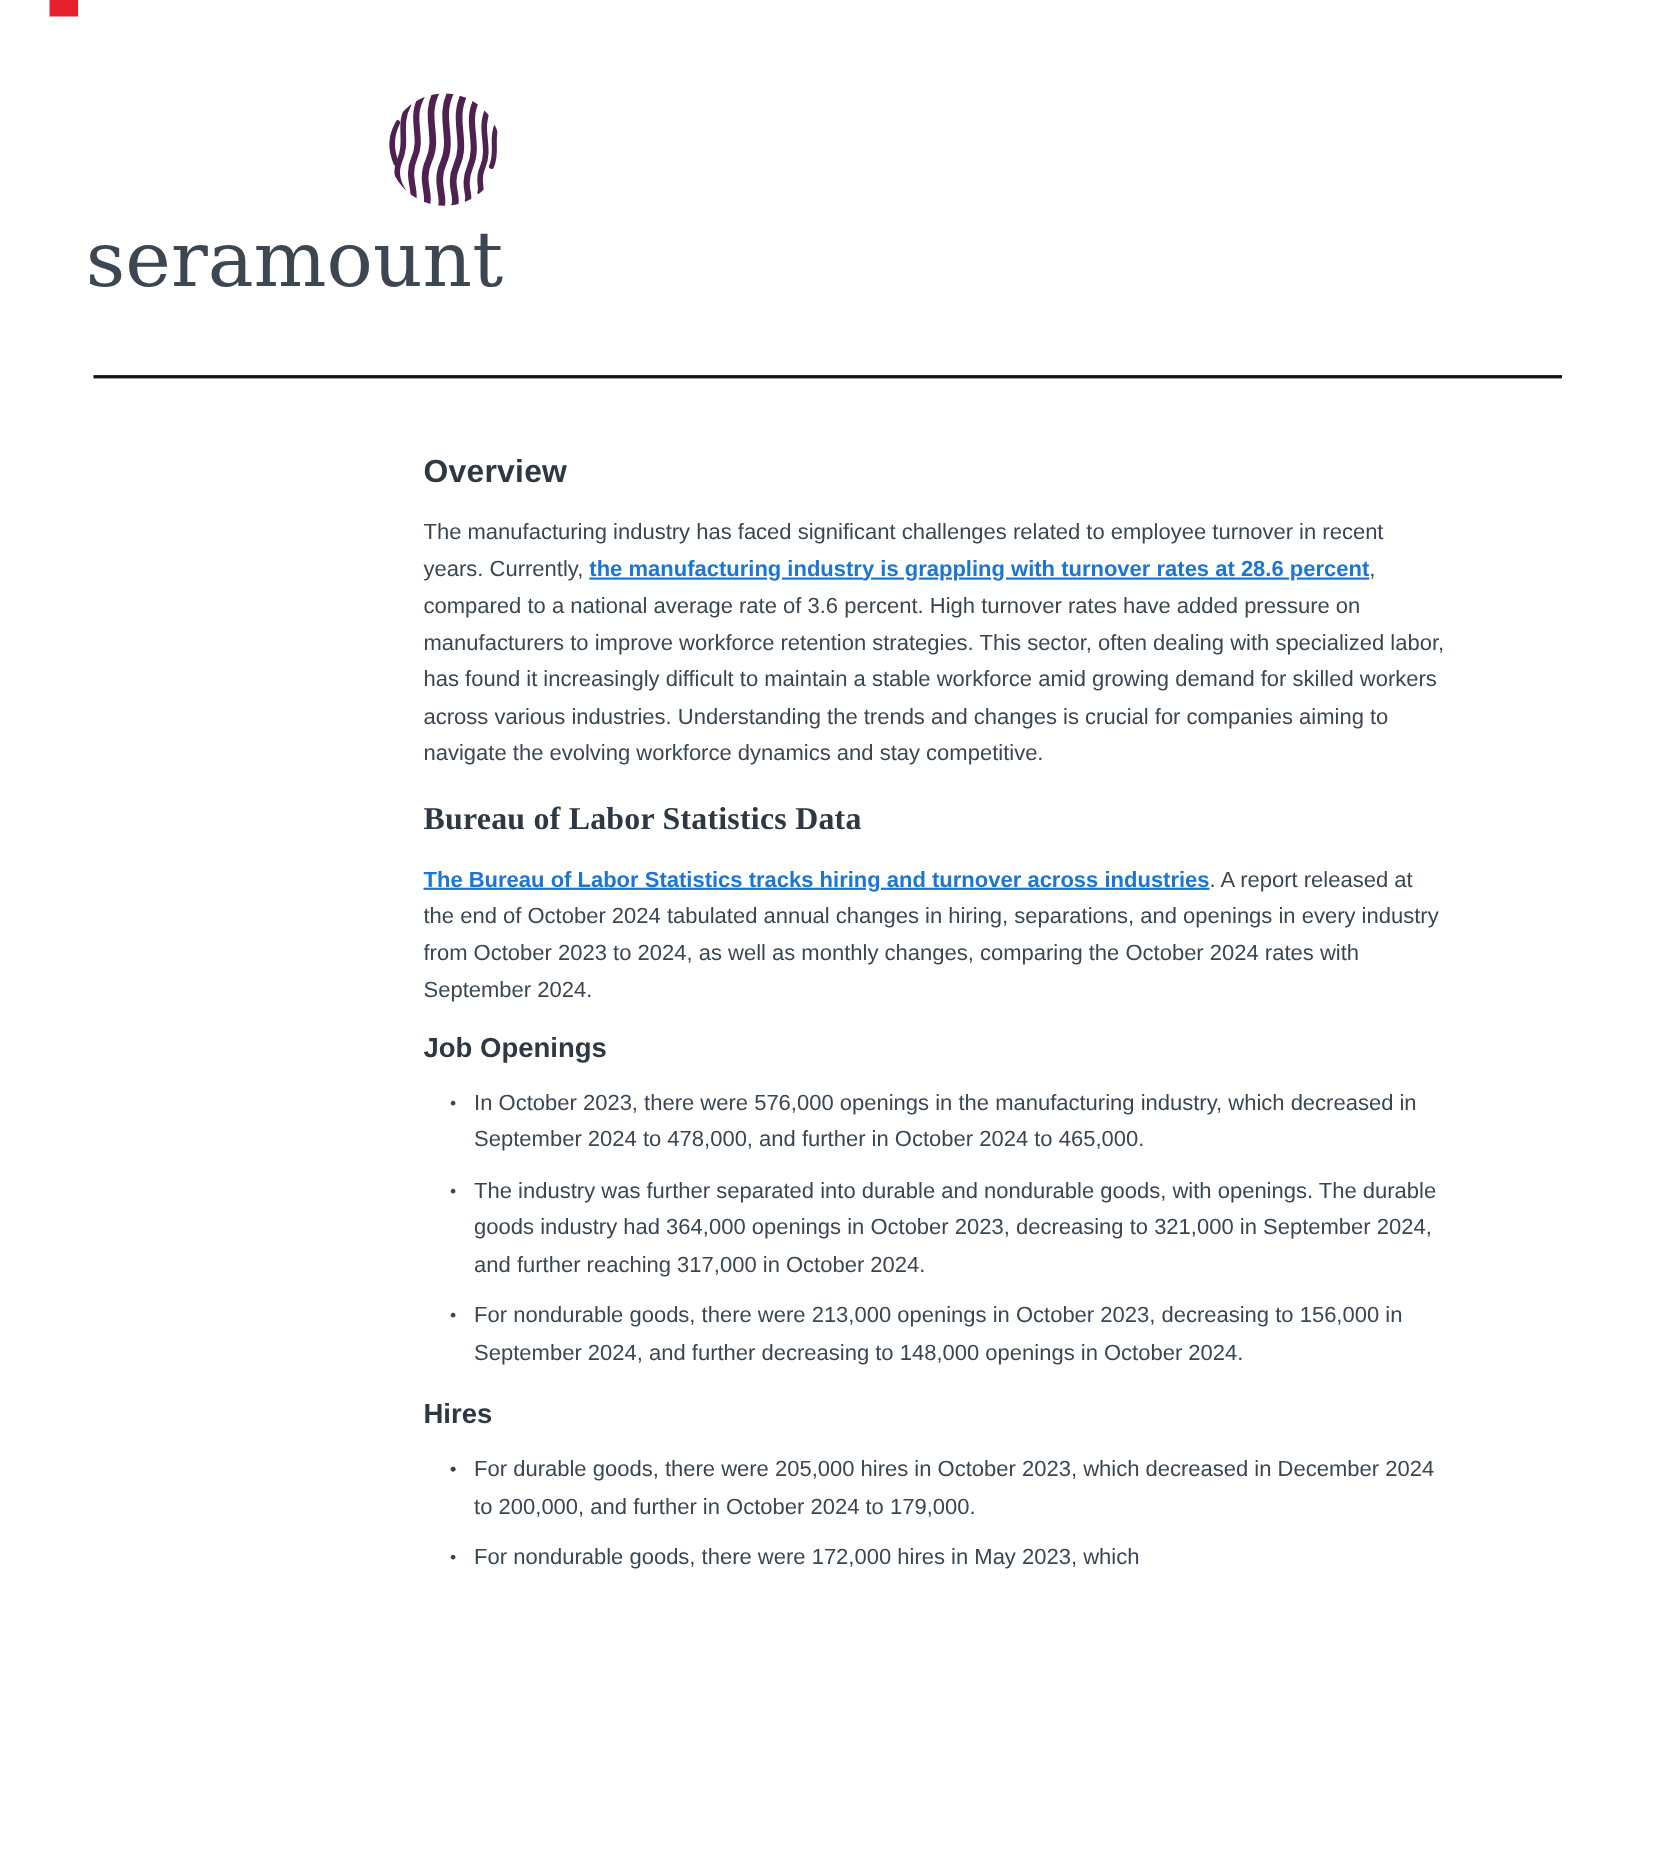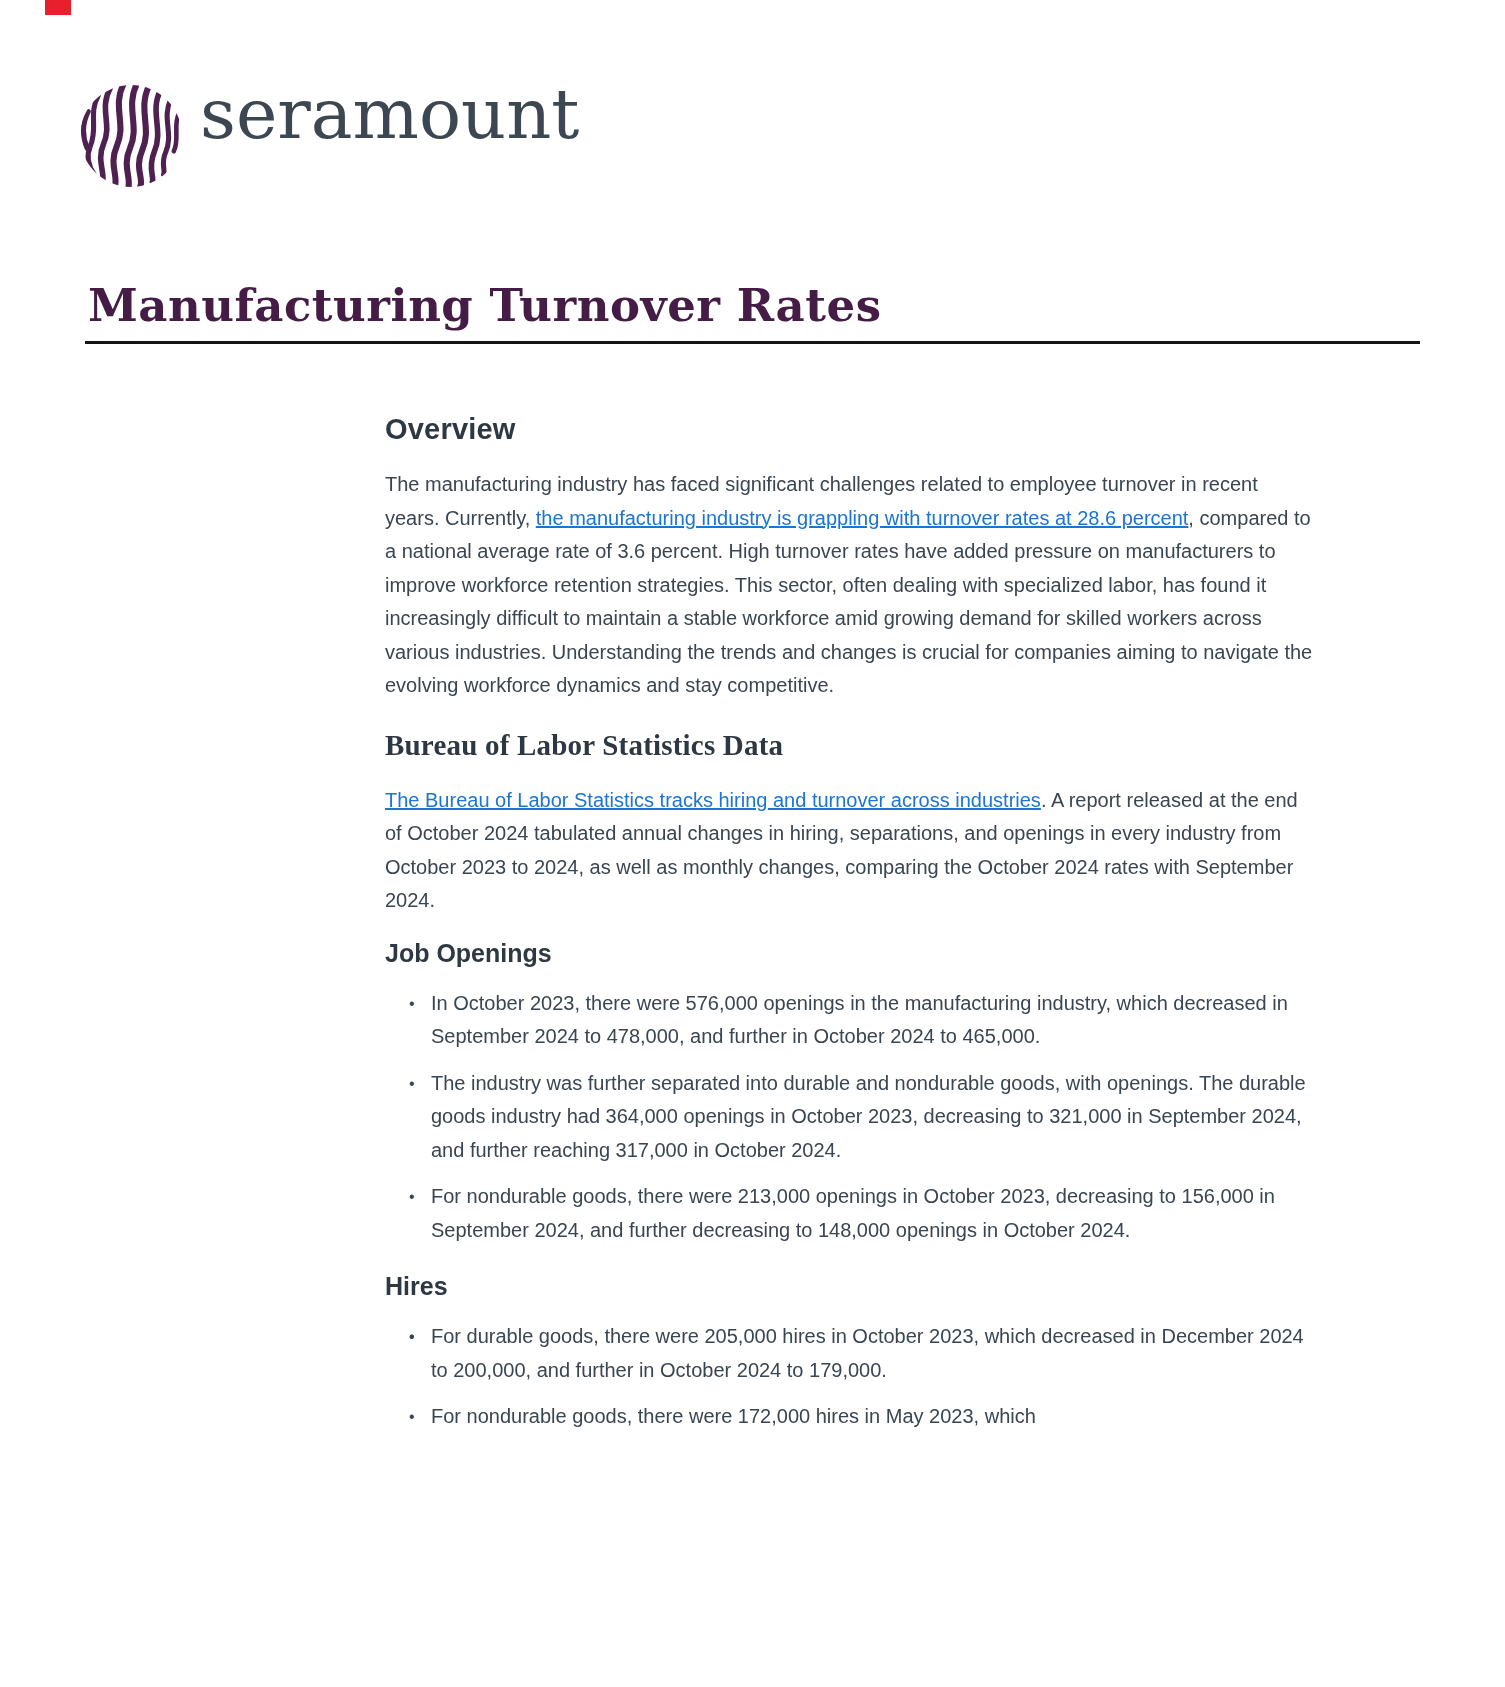--- a/index.html
+++ b/index.html
@@ -10,21 +10,21 @@
     background:#ffffff;
     overflow:hidden;
     font-family:"Liberation Sans", sans-serif;
   }
   .red-marker {
     position:absolute; left:45px; top:0; width:26px; height:15px;
     background:#e8202d;
   }
   .brand-logo {
     position:absolute; left:78px; top:83px;
-    display:flex; align-items:flex-start; gap:16px;
+    display:flex; align-items:flex-end; gap:16px;flex-direction:column;
   }
   .logo-icon { width:106px; height:106px; display:block; }
   .brand-wordmark {
     font-family:"DejaVu Serif", serif;
     font-size:70px; line-height:1;
     color:#3d4752;
     letter-spacing:0px;
     position:relative; top:-4px;
   }
   .page-title {
@@ -50,21 +50,21 @@
   h2.bls-heading { margin-top:25px;font-family:Liberation Serif, serif; }
   h3.sub-heading {
     font-size:25px; line-height:27px; font-weight:bold;
     color:#2d3842; margin:22px 0 20px 0;
   }
   h3.hires-heading { margin-top:26px; }
   p.body-text {
     font-size:20px; line-height:33.5px; color:#3a4552; margin:0;
   }
   a.doc-link {
-    color:#1b75d2; text-decoration:underline; cursor:pointer;
+    color:#1b75d2; text-decoration:underline; cursor:pointer;font-weight:bold;
   }
   ul.bullet-list { list-style:none; margin:0; padding:0; }
   ul.bullet-list li {
     position:relative;
     padding-left:46px;
     margin-bottom:13px;
     font-size:20px; line-height:33.5px; color:#3a4552;
   }
   ul.bullet-list li .bullet {
     position:absolute; left:24px; top:0;
@@ -93,21 +93,20 @@
         <path stroke-width="6" d="M 58 0 C 46 24 61 42 51 64 C 43 82 53 94 49 104"></path>
         <path stroke-width="6" d="M 70 2 C 58 26 73 44 63 66 C 55 84 65 94 61 102"></path>
         <path stroke-width="5.5" d="M 81 7 C 70 28 84 46 75 67 C 68 84 75 92 73 97"></path>
         <path stroke-width="5" d="M 91 16 C 82 34 94 50 86 68 C 81 79 86 85 84 90"></path>
         <path stroke-width="4.5" d="M 99 30 C 93 42 100 54 94 67"></path>
       </g>
     </svg>
     <span class="brand-wordmark">seramount</span>
   </div>
 
-  <h1 class="page-title">Manufacturing Turnover Rates</h1>
   <div class="title-divider"></div>
 
   <div class="main">
 
     <h2 class="section-heading">Overview</h2>
 
     <p class="body-text"><span>The manufacturing industry has faced significant challenges related to employee turnover in recent years. Currently, </span><a class="doc-link">the manufacturing industry is grappling with turnover rates at 28.6 percent</a><span>, compared to a national average rate of 3.6 percent. High turnover rates have added pressure on manufacturers to improve workforce retention strategies. This sector, often dealing with specialized labor, has found it increasingly difficult to maintain a stable workforce amid growing demand for skilled workers across various industries. Understanding the trends and changes is crucial for companies aiming to navigate the evolving workforce dynamics and stay competitive.</span></p>
 
     <h2 class="section-heading bls-heading">Bureau of Labor Statistics Data</h2>
 

